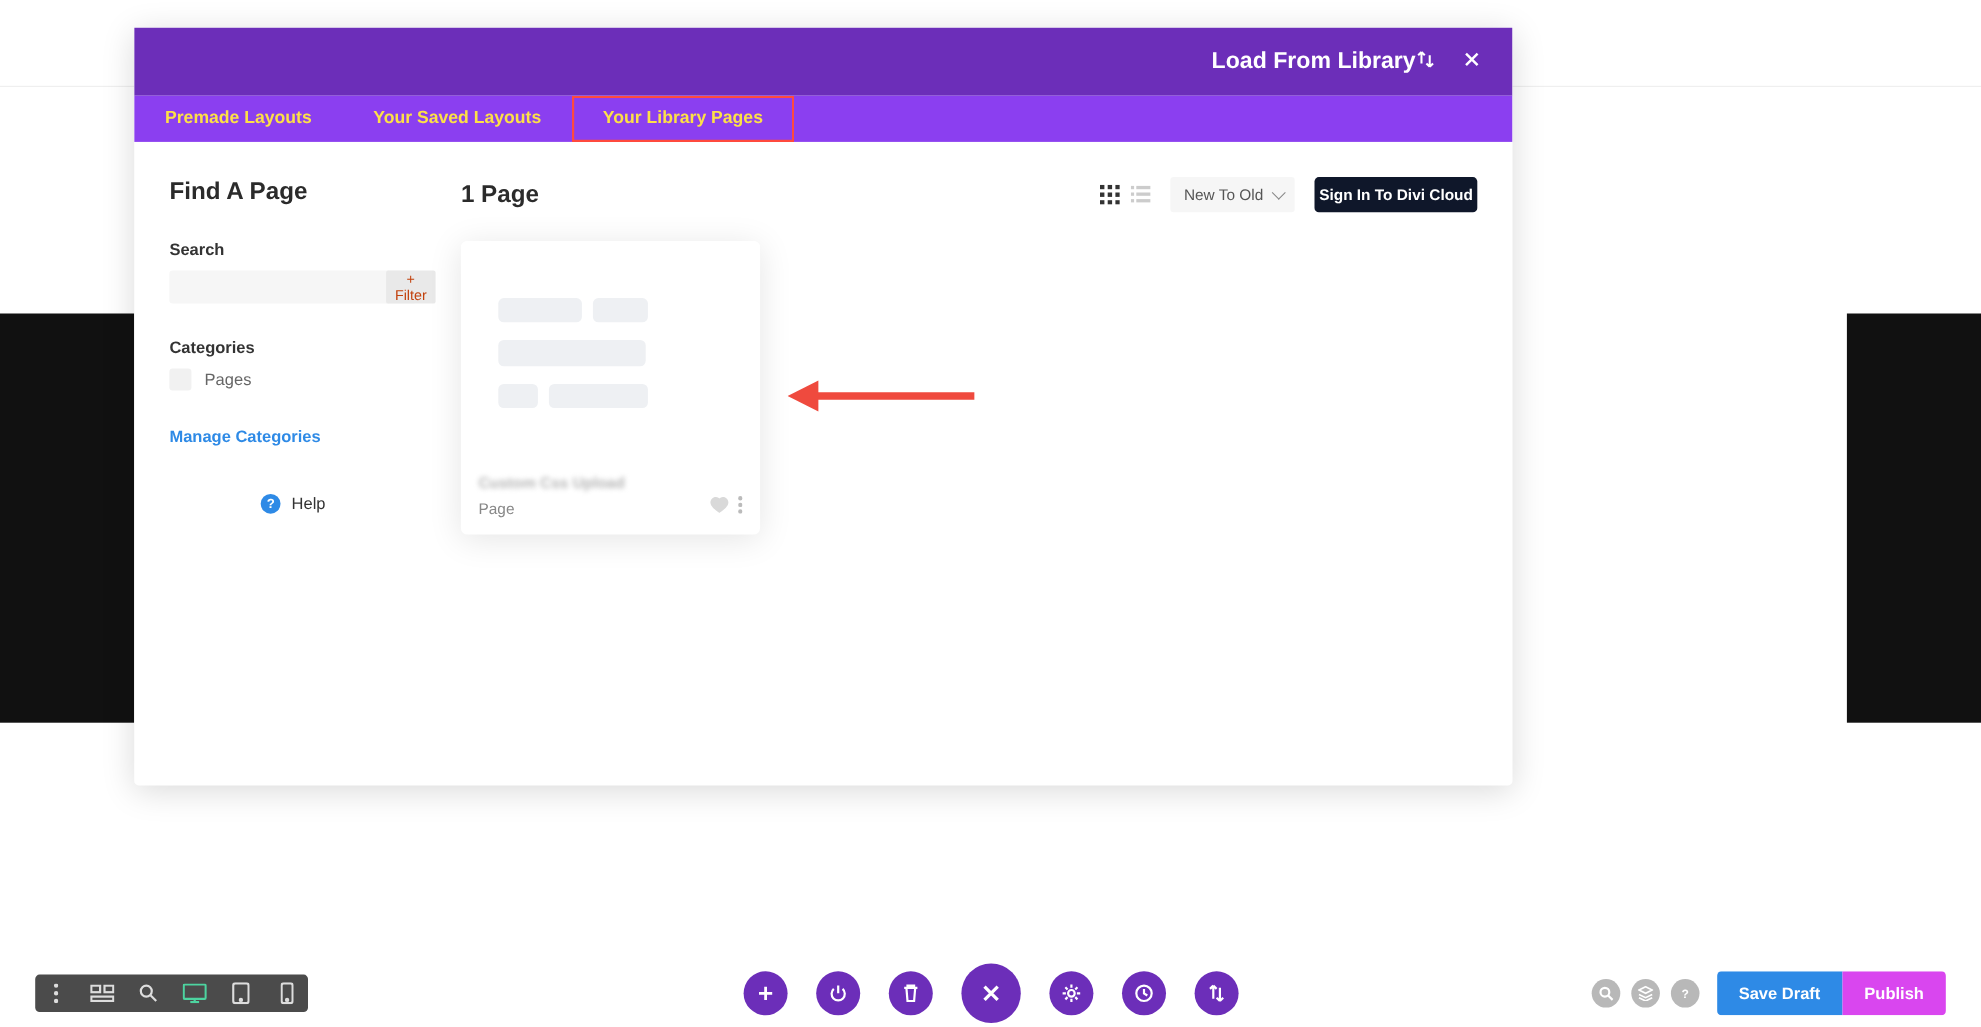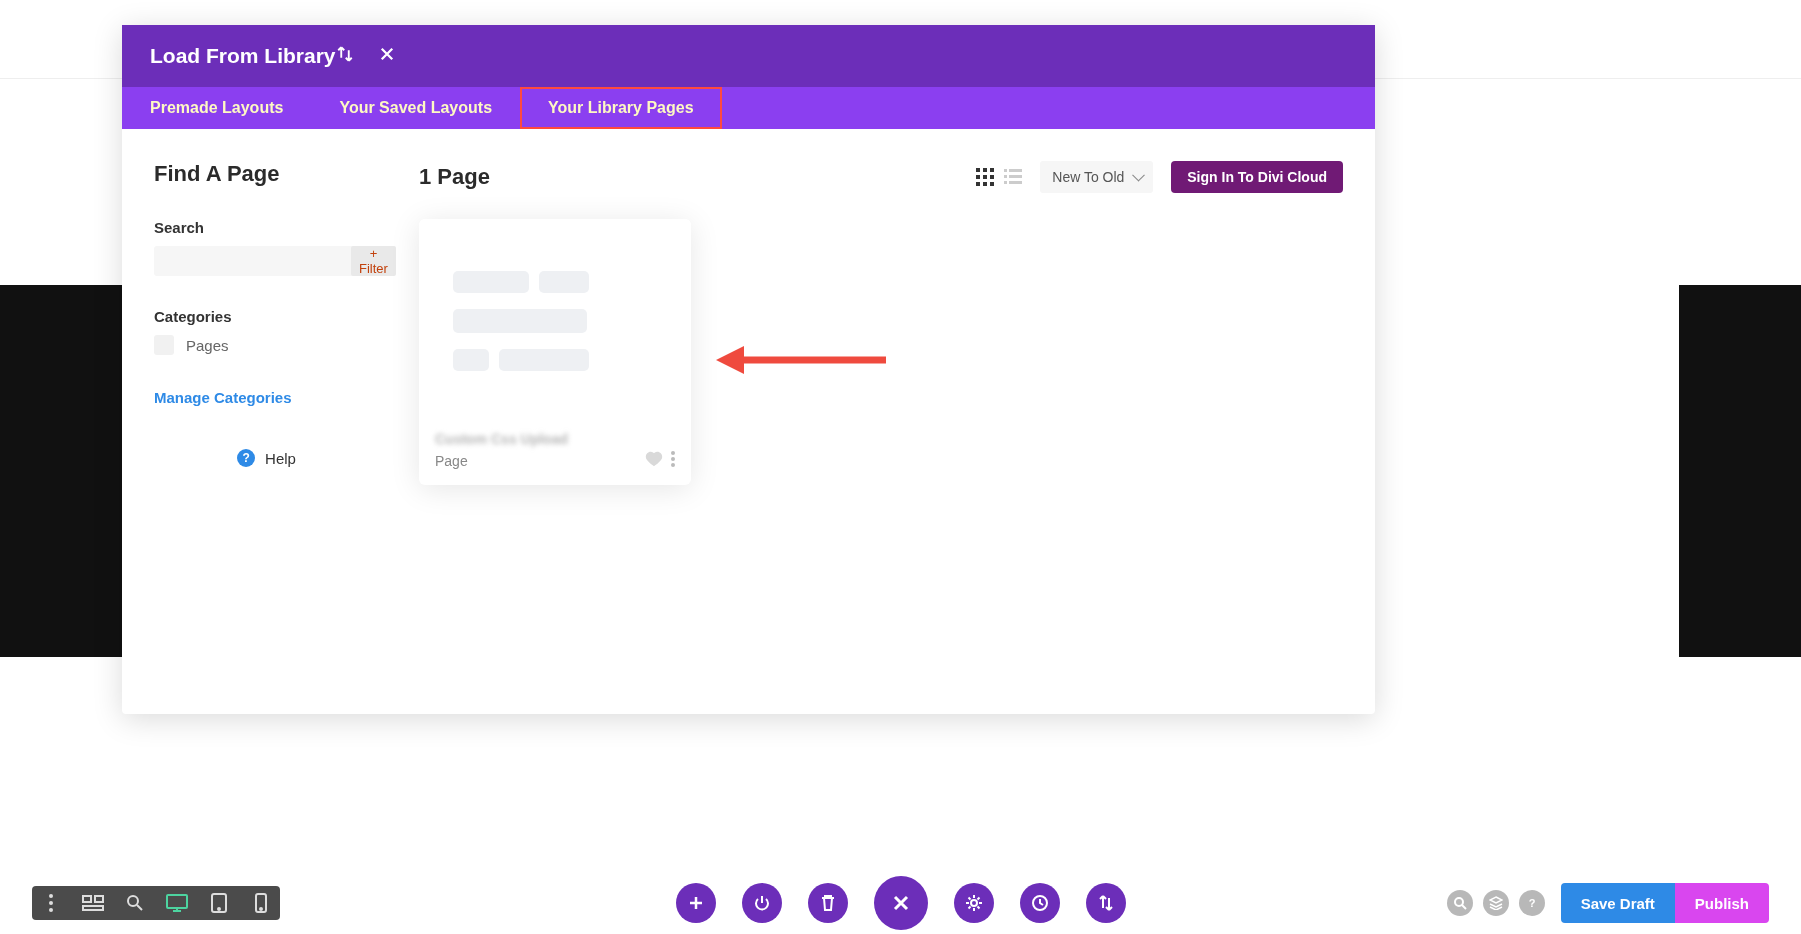--- a/index.html
+++ b/index.html
@@ -34,21 +34,21 @@
   background: #fff;
   box-shadow: 0 5px 30px rgba(0,0,0,.15);
   border-radius: 0 0 4px 4px;
   overflow: hidden;
 }
 .modal-header {
   height: 62px;
   background: #6c2eb9;
   display: flex;
   align-items: center;
-  justify-content: flex-start;
+  justify-content: flex-end;
   padding: 0 28px;
 }
 .modal-title {
   color: #fff;
   font-size: 21px;
   font-weight: 700;
 }
 .modal-header-actions {
   display: flex;
   gap: 24px;
@@ -58,21 +58,21 @@
 .modal-tabs {
   height: 42px;
   background: #8b3ff0;
   display: flex;
   align-items: stretch;
 }
 .tab {
   padding: 0 28px;
   display: flex;
   align-items: center;
-  color: #fef9c3;
+  color: #fde047;
   font-size: 16px;
   font-weight: 600;
   cursor: pointer;
 }
 .tab.active {
   box-shadow: inset 0 0 0 2px #ff4a3e;
 }
 .modal-body {
   display: flex;
   padding: 32px;
@@ -166,23 +166,23 @@
   content: "";
   position: absolute;
   right: 10px; top: 50%;
   width: 8px; height: 8px;
   border-right: 1.5px solid #888;
   border-bottom: 1.5px solid #888;
   transform: translateY(-70%) rotate(45deg);
   pointer-events: none;
 }
 .signin-btn {
-  background: #701a75; color: #fff;
+  background: #0f172a; color: #fff;
   height: 32px; border: none;
-  padding: 0 16px; border-radius: 4px;
+  padding: 0 4px; border-radius: 4px;
   font-size: 14px; font-weight: 600;
   cursor: pointer;
 }
 .card {
   width: 272px;
   background: #fff;
   border-radius: 6px;
   box-shadow: 0 4px 30px rgba(0,0,0,0.1);
   overflow: hidden;
 }

